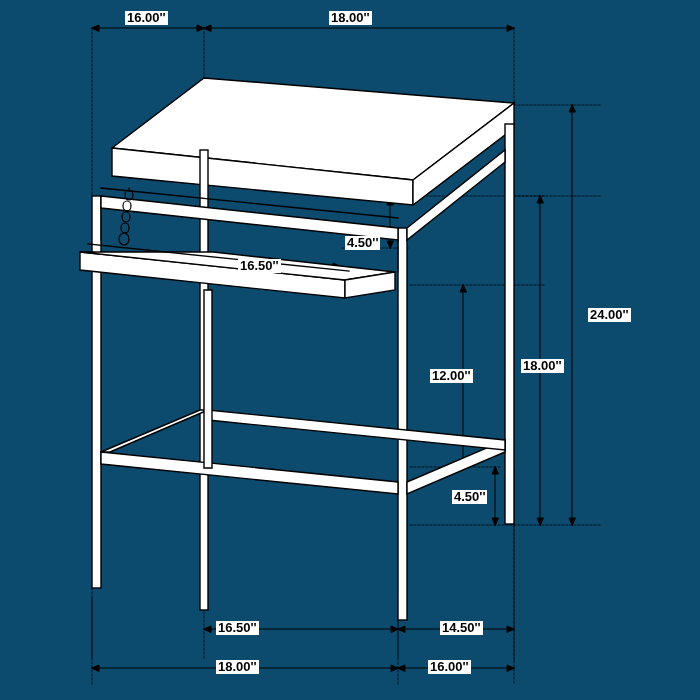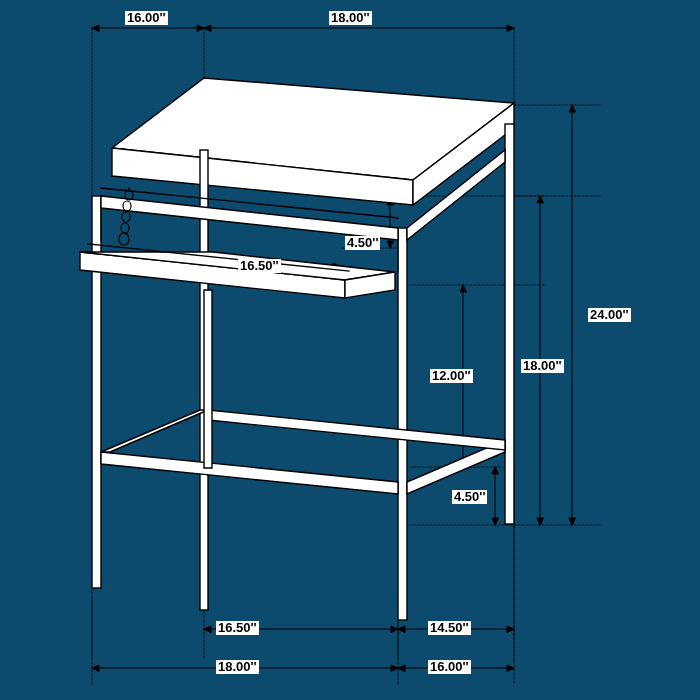--- a/index.html
+++ b/index.html
@@ -189,17 +189,17 @@
 
   <div class="dim-label" style="left:125px; top:11px;">16.00''</div>
   <div class="dim-label" style="left:329px; top:11px;">18.00''</div>
   <div class="dim-label" style="left:345px; top:236px;">4.50''</div>
   <div class="dim-label" style="left:238px; top:259px;">16.50''</div>
   <div class="dim-label" style="left:430px; top:369px;">12.00''</div>
   <div class="dim-label" style="left:568px; top:308px;margin-left:20px;">24.00''</div>
   <div class="dim-label" style="left:521px; top:359px;">18.00''</div>
   <div class="dim-label" style="left:452px; top:490px;">4.50''</div>
   <div class="dim-label" style="left:216px; top:621px;">16.50''</div>
-  <div class="dim-label" style="left:428px; top:621px;">14.50''</div>
+  <div class="dim-label" style="left:440px; top:621px;">14.50''</div>
   <div class="dim-label" style="left:216px; top:660px;">18.00''</div>
   <div class="dim-label" style="left:428px; top:660px;">16.00''</div>
 
 </div>
 
 </body></html>

